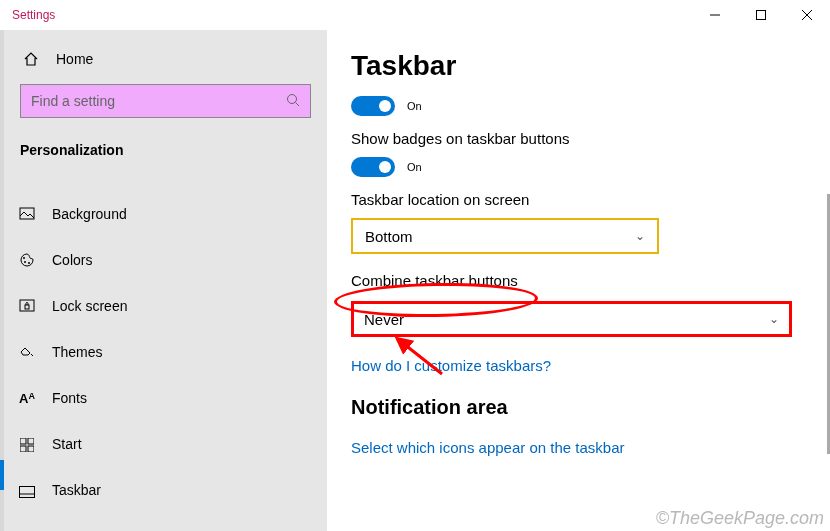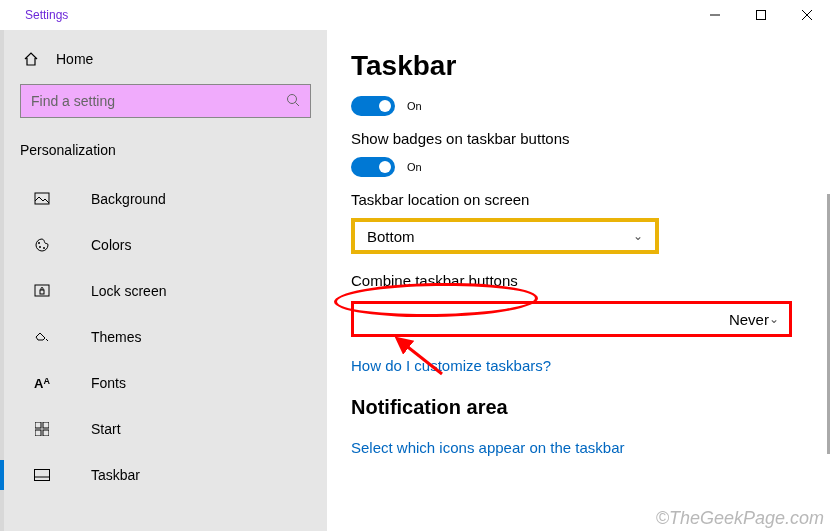--- a/index.html
+++ b/index.html
@@ -1,43 +1,43 @@
 <!DOCTYPE html>
 <html><head>
   <meta charset="utf-8">
   <style>
     * { box-sizing: border-box; margin: 0; padding: 0; font-family: "Segoe UI", sans-serif; }
     body { width: 830px; height: 531px; background: #fff; overflow: hidden; position: relative; }
 
-    .titlebar { height: 30px; display: flex; align-items: center; padding-left: 25px; font-size: 12px; color: #6d28d9; border-bottom: 0; }
+    .titlebar { height: 30px; display: flex; align-items: center; padding-left: 12px; font-size: 12px; color: #be185d; border-bottom: 0; }
     .titlebar .controls { position: absolute; right: 0; top: 0; display: flex; }
     .titlebar .ctrl { width: 46px; height: 30px; display: flex; align-items: center; justify-content: center; color: #000; font-size: 10px; }
 
     .layout { display: flex; height: calc(100% - 30px); }
 
     .sidebar { width: 327px; background: #e6e6e6; padding: 10px 0 0 0; border-left: 4px solid #d8d8d8; }
     .sb-inner { padding: 0 16px; }
     .home-row { display: flex; align-items: center; height: 38px; font-size: 14px; color: #000; }
     .home-row .icn { width: 22px; display: inline-flex; justify-content: center; margin-right: 14px; }
     .search { margin: 6px 0 14px 0; height: 34px; border: 1px solid #888; display: flex; align-items: center; padding: 0 10px; color: #666; font-size: 14px; background: #f0abfc; justify-content: space-between; }
-    .cat { font-size: 14px; font-weight: 400; color: #000; padding: 10px 0 18px 0; }
-    .nav-item { display: flex; align-items: center; height: 46px; font-size: 14px; color: #000; padding-left: 27px; position: relative; gap: 24px; }
+    .cat { font-size: 14px; font-weight: 700; color: #000; padding: 10px 0 18px 0; }
+    .nav-item { display: flex; align-items: flex-end; height: 46px; font-size: 14px; color: #000; padding-left: 12px; position: relative; }
     .nav-item .icn { width: 22px; display: inline-flex; justify-content: center; margin-right: 14px; }
     .nav-item.active::before { content: ""; position: absolute; left: -4px; top: 8px; bottom: 8px; width: 4px; background: #0078d4; }
 
     .content { flex: 1; padding: 20px 34px 0 24px; position: relative; overflow: hidden; }
     .h1 { font-size: 28px; font-weight: 600; margin-bottom: 14px; }
     .toggle-row { display: flex; align-items: center; margin-bottom: 14px; }
     .toggle { width: 44px; height: 20px; background: #0078d4; border-radius: 10px; position: relative; margin-right: 12px; }
     .toggle::after { content: ""; width: 12px; height: 12px; background: #fff; border-radius: 50%; position: absolute; right: 4px; top: 4px; }
     .toggle-label { font-size: 11px; }
     .label { font-size: 15px; margin: 4px 0 10px 0; }
 
-    .select { width: 308px; height: 36px; border: 4px solid #eab308; display: flex; align-items: center; justify-content: space-between; padding: 0 12px; font-size: 15px; margin-bottom: 18px; background: #fff; }
-    .select2 { width: 441px; height: 36px; border: 3px solid #f00; display: flex; align-items: center; justify-content: flex-end; padding: 0 10px; font-size: 15px; margin-bottom: 20px; background: #fff; }
+    .select { width: 308px; height: 36px; border: 2px solid #eab308; display: flex; align-items: center; justify-content: space-between; padding: 0 12px; font-size: 15px; margin-bottom: 18px; background: #fff; }
+    .select2 { width: 441px; height: 36px; border: 3px solid #f00; display: flex; align-items: center; justify-content: space-between; padding: 0 10px; font-size: 15px; margin-bottom: 20px; background: #fff; }
 
     .link { color: #0067c0; font-size: 15px; margin-bottom: 22px; display: block; margin-top: 20px; }
     .h2 { font-size: 20px; font-weight: 600; margin: 14px 0 16px 0; }
 
     .chev { font-size: 12px; color: #555; }
 
     .scroll { position: absolute; right: 0; top: 164px; width: 3px; height: 260px; background: #aaa; }
 
     
     .ellipse { position: absolute; border: 3px solid #f00; border-radius: 50%; width: 204px; height: 34px; left: 334px; top: 283px; transform: rotate(-1deg); pointer-events: none; }

